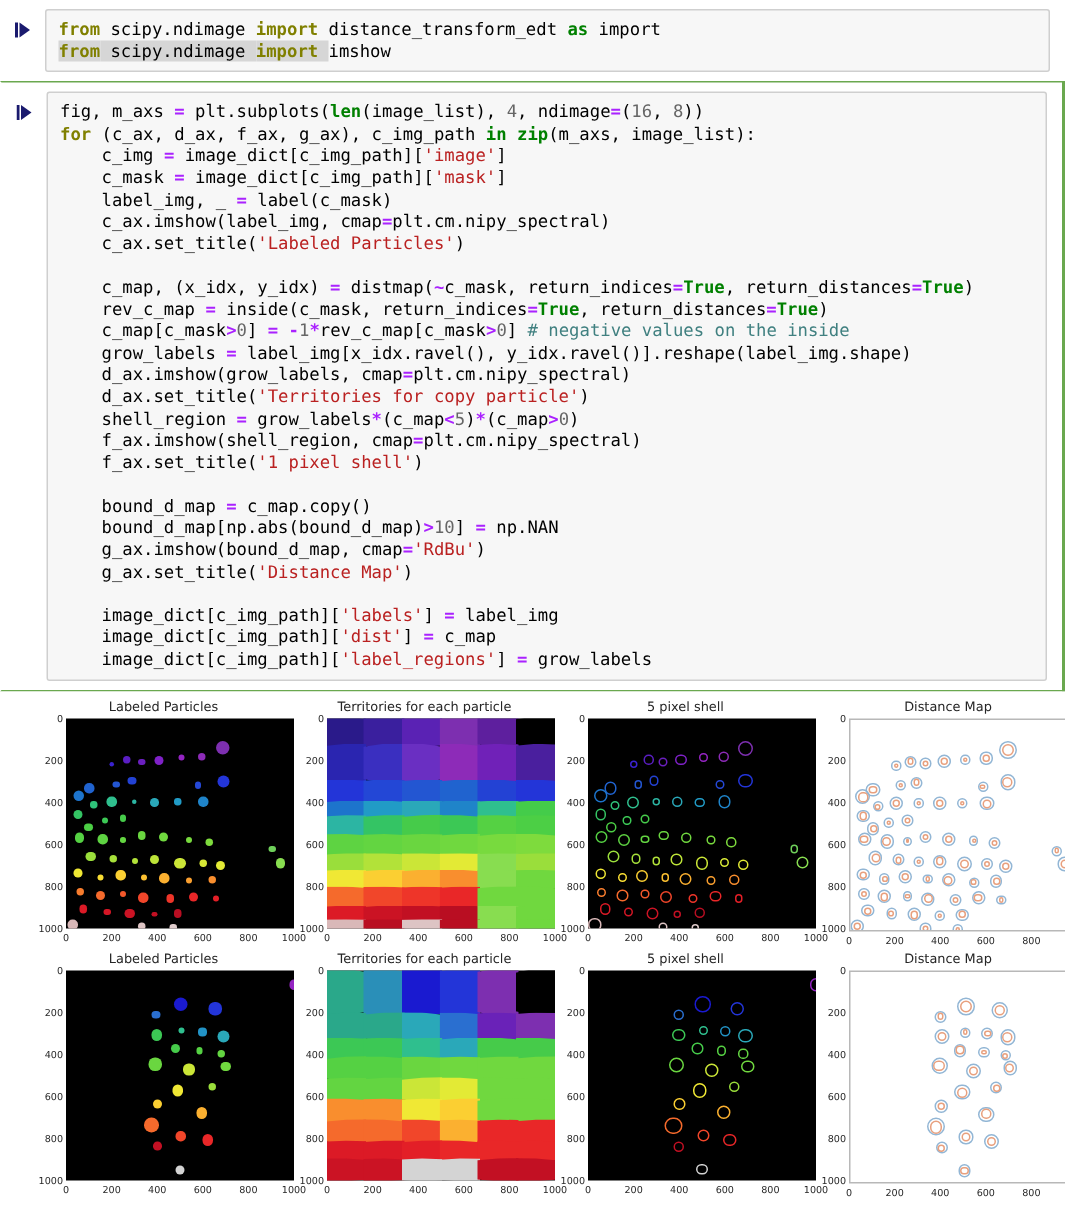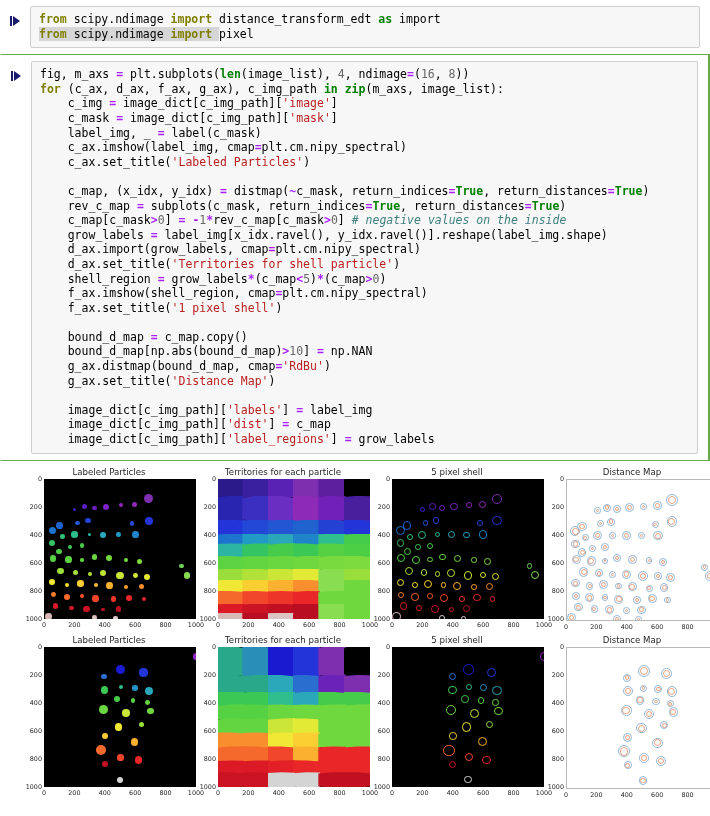--- a/index.html
+++ b/index.html
@@ -44,21 +44,21 @@
     font-size:11.5px;
     line-height:14.6px;
     color:#000000;
     white-space:pre;
     letter-spacing:0px;
   }
   
   .k  {color:#808000;font-weight:bold;}   
   .kg {color:#008000;font-weight:bold;}   
   .s  {color:#BA2121;}                    
-  .c  {color:#408080;font-style:italic;}  
+  .c  {color:#408080;}  
   .n  {color:#666666;}                    
   .op {color:#AA22FF;font-weight:bold;}   
   .bi {color:#008000;font-weight:bold;}   
   .kc {color:#008000;font-weight:bold;}   
   .hl {background:#d6d6d6;}               
 
   
   .output{
     position:relative;
     width:710px;
@@ -118,52 +118,52 @@
   <div id="cells">
       <div class="cell">
         <div class="gutter">
           <span class="runicon"><svg width="11" height="12" viewBox="0 0 11 12">
               <rect x="0" y="1" width="2" height="10" fill="#1a1a6e"></rect>
               <polygon points="3,1 3,11 10,6" fill="#1a1a6e"></polygon>
             </svg></span>
         </div>
         <div class="inputarea">
           <pre class="code"><span><span class="k">from</span><span> scipy.ndimage </span><span class="k">import</span><span> distance_transform_edt </span><span class="kg">as</span><span> import</span></span>
-<span><span class="k hl">from</span><span class="hl"> scipy.ndimage </span><span class="k hl">import</span><span class="hl"> </span><span>pixel</span></span></pre>
+<span><span class="k hl">from</span><span class="hl"> scipy.ndimage </span><span class="k hl">import</span><span class="hl"> </span><span>imshow</span></span></pre>
         </div>
       </div>
       <div class="cell selected">
         <div class="gutter">
           <span class="runicon"><svg width="11" height="12" viewBox="0 0 11 12">
               <rect x="0" y="1" width="2" height="10" fill="#1a1a6e"></rect>
               <polygon points="3,1 3,11 10,6" fill="#1a1a6e"></polygon>
             </svg></span>
         </div>
         <div class="inputarea">
           <pre class="code"><span><span>fig, m_axs </span><span class="op">=</span><span> plt.subplots(</span><span class="bi">len</span><span>(image_list), </span><span class="n">4</span><span>, ndimage</span><span class="op">=</span><span>(</span><span class="n">16</span><span>, </span><span class="n">8</span><span>))</span></span>
 <span><span class="k">for</span><span> (c_ax, d_ax, f_ax, g_ax), c_img_path </span><span class="kg">in</span><span> </span><span class="bi">zip</span><span>(m_axs, image_list):</span></span>
 <span><span>    c_img </span><span class="op">=</span><span> image_dict[c_img_path][</span><span class="s">'image'</span><span>]</span></span>
 <span><span>    c_mask </span><span class="op">=</span><span> image_dict[c_img_path][</span><span class="s">'mask'</span><span>]</span></span>
 <span><span>    label_img, _ </span><span class="op">=</span><span> label(c_mask)</span></span>
 <span><span>    c_ax.imshow(label_img, cmap</span><span class="op">=</span><span>plt.cm.nipy_spectral)</span></span>
 <span><span>    c_ax.set_title(</span><span class="s">'Labeled Particles'</span><span>)</span></span>
 <span><span></span></span>
 <span><span>    c_map, (x_idx, y_idx) </span><span class="op">=</span><span> distmap(</span><span class="op">~</span><span>c_mask, return_indices</span><span class="op">=</span><span class="kc">True</span><span>, return_distances</span><span class="op">=</span><span class="kc">True</span><span>)</span></span>
-<span><span>    rev_c_map </span><span class="op">=</span><span> subplots(c_mask, return_indices</span><span class="op">=</span><span class="kc">True</span><span>, return_distances</span><span class="op">=</span><span class="kc">True</span><span>)</span></span>
+<span><span>    rev_c_map </span><span class="op">=</span><span> inside(c_mask, return_indices</span><span class="op">=</span><span class="kc">True</span><span>, return_distances</span><span class="op">=</span><span class="kc">True</span><span>)</span></span>
 <span><span>    c_map[c_mask</span><span class="op">&gt;</span><span class="n">0</span><span>] </span><span class="op">=</span><span> </span><span class="op">-</span><span class="n">1</span><span class="op">*</span><span>rev_c_map[c_mask</span><span class="op">&gt;</span><span class="n">0</span><span>] </span><span class="c"># negative values on the inside</span></span>
 <span><span>    grow_labels </span><span class="op">=</span><span> label_img[x_idx.ravel(), y_idx.ravel()].reshape(label_img.shape)</span></span>
-<span><span>    d_ax.import(grow_labels, cmap</span><span class="op">=</span><span>plt.cm.nipy_spectral)</span></span>
-<span><span>    d_ax.set_title(</span><span class="s">'Territories for shell particle'</span><span>)</span></span>
+<span><span>    d_ax.imshow(grow_labels, cmap</span><span class="op">=</span><span>plt.cm.nipy_spectral)</span></span>
+<span><span>    d_ax.set_title(</span><span class="s">'Territories for copy particle'</span><span>)</span></span>
 <span><span>    shell_region </span><span class="op">=</span><span> grow_labels</span><span class="op">*</span><span>(c_map</span><span class="op">&lt;</span><span class="n">5</span><span>)</span><span class="op">*</span><span>(c_map</span><span class="op">&gt;</span><span class="n">0</span><span>)</span></span>
 <span><span>    f_ax.imshow(shell_region, cmap</span><span class="op">=</span><span>plt.cm.nipy_spectral)</span></span>
 <span><span>    f_ax.set_title(</span><span class="s">'1 pixel shell'</span><span>)</span></span>
 <span><span></span></span>
 <span><span>    bound_d_map </span><span class="op">=</span><span> c_map.copy()</span></span>
 <span><span>    bound_d_map[np.abs(bound_d_map)</span><span class="op">&gt;</span><span class="n">10</span><span>] </span><span class="op">=</span><span> np.NAN</span></span>
-<span><span>    g_ax.distmap(bound_d_map, cmap</span><span class="op">=</span><span class="s">'RdBu'</span><span>)</span></span>
+<span><span>    g_ax.imshow(bound_d_map, cmap</span><span class="op">=</span><span class="s">'RdBu'</span><span>)</span></span>
 <span><span>    g_ax.set_title(</span><span class="s">'Distance Map'</span><span>)</span></span>
 <span><span></span></span>
 <span><span>    image_dict[c_img_path][</span><span class="s">'labels'</span><span>] </span><span class="op">=</span><span> label_img</span></span>
 <span><span>    image_dict[c_img_path][</span><span class="s">'dist'</span><span>] </span><span class="op">=</span><span> c_map</span></span>
 <span><span>    image_dict[c_img_path][</span><span class="s">'label_regions'</span><span>] </span><span class="op">=</span><span> grow_labels</span></span></pre>
         </div>
       </div>
     </div>
   <div class="output" id="figure-output">
       <div class="figrow" style="padding-left: 22px;">

